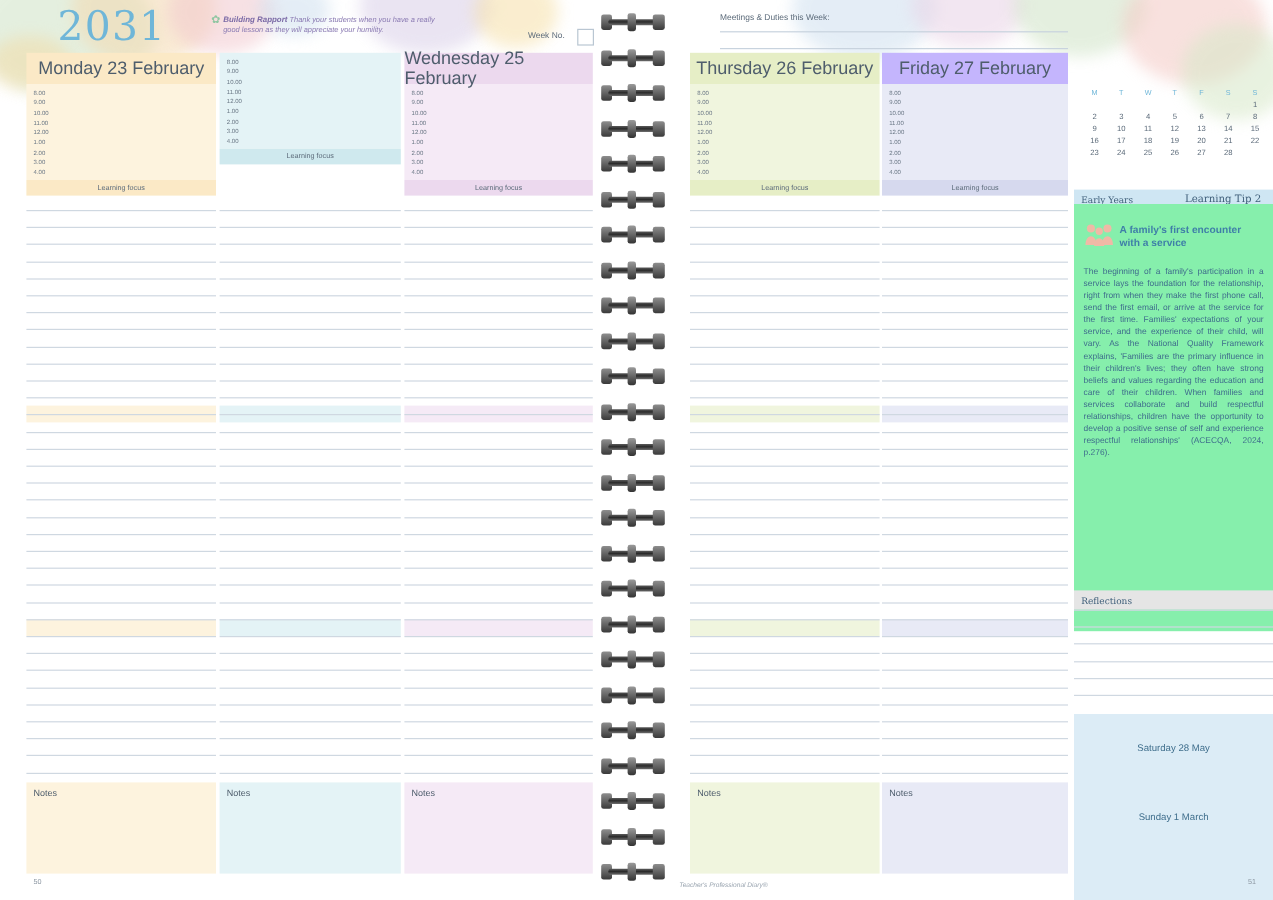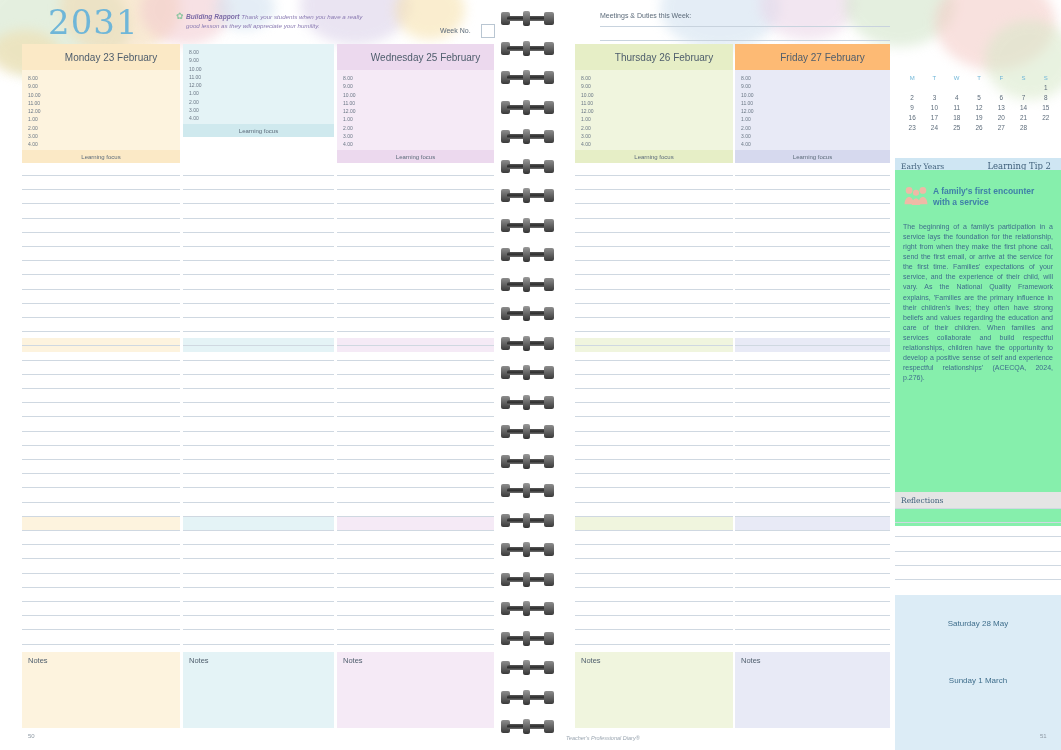--- a/index.html
+++ b/index.html
@@ -59,21 +59,21 @@
   .weekno-box { position:absolute; left:481px; top:24px; width:14px; height:14px;
       border:1px solid #b9c6d2; background:#fff; }
 
   .meetings { position:absolute; left:600px; top:12px; font-size:7px; color:#5c6b7a; }
   .meet-line { position:absolute; height:1px; background:#c8d3de; }
 
   
   .daycol { position:absolute; top:44px; }
   .dayhead {
     height:26px; display:flex; align-items:center; justify-content:center;
-    font-size:10px; color:#4e5d6c;padding-left:20px;
+    font-size:15px; color:#4e5d6c;
   }
   .times { padding:4px 0 2px 0; }
   .times .t { font-size:5px; color:#6a7785; padding-left:6px; line-height:1.65; }
   .focus { height:13px; display:flex; align-items:center; justify-content:center;
       font-size:6px; color:#5c6b7a; }
   .ln { position:absolute; height:1px; background:#cfd8e1; }
 
   
   .band { position:absolute; }
 
@@ -215,21 +215,21 @@
           <div class="t">1.00</div>
           <div class="t">2.00</div>
           <div class="t">3.00</div>
           <div class="t">4.00</div>
         </div>
         <div class="focus" style="background: rgb(230, 238, 198);">
           <span>Learning focus</span>
         </div>
       </div>
       <div class="daycol" style="left: 735px; width: 155px; height: 706px;">
-        <div class="dayhead" style="background: #fdba74;">
+        <div class="dayhead" style="background: #c4b5fd;">
           <span>Friday 27 February</span>
         </div>
         <div class="times" style="background: rgb(232, 234, 246);">
           <div class="t">8.00</div>
           <div class="t">9.00</div>
           <div class="t">10.00</div>
           <div class="t">11.00</div>
           <div class="t">12.00</div>
           <div class="t">1.00</div>
           <div class="t">2.00</div>

